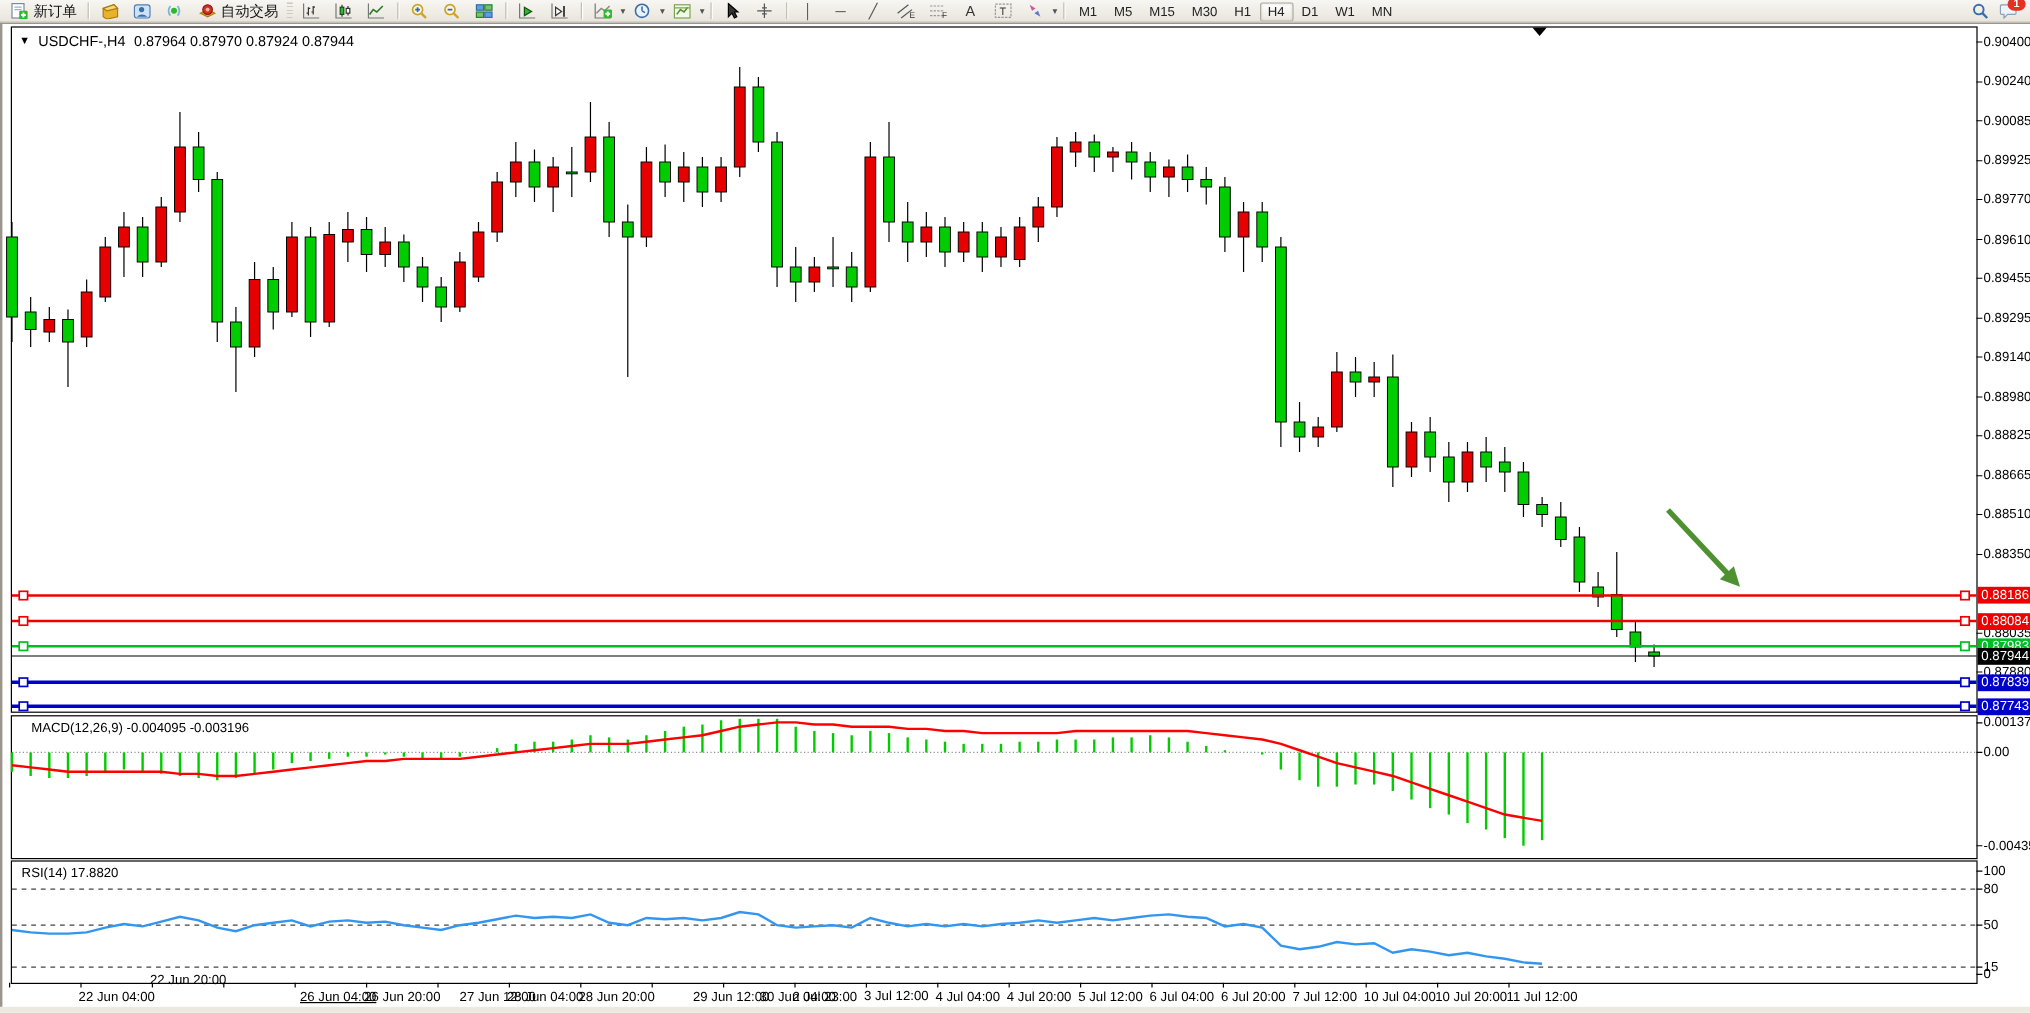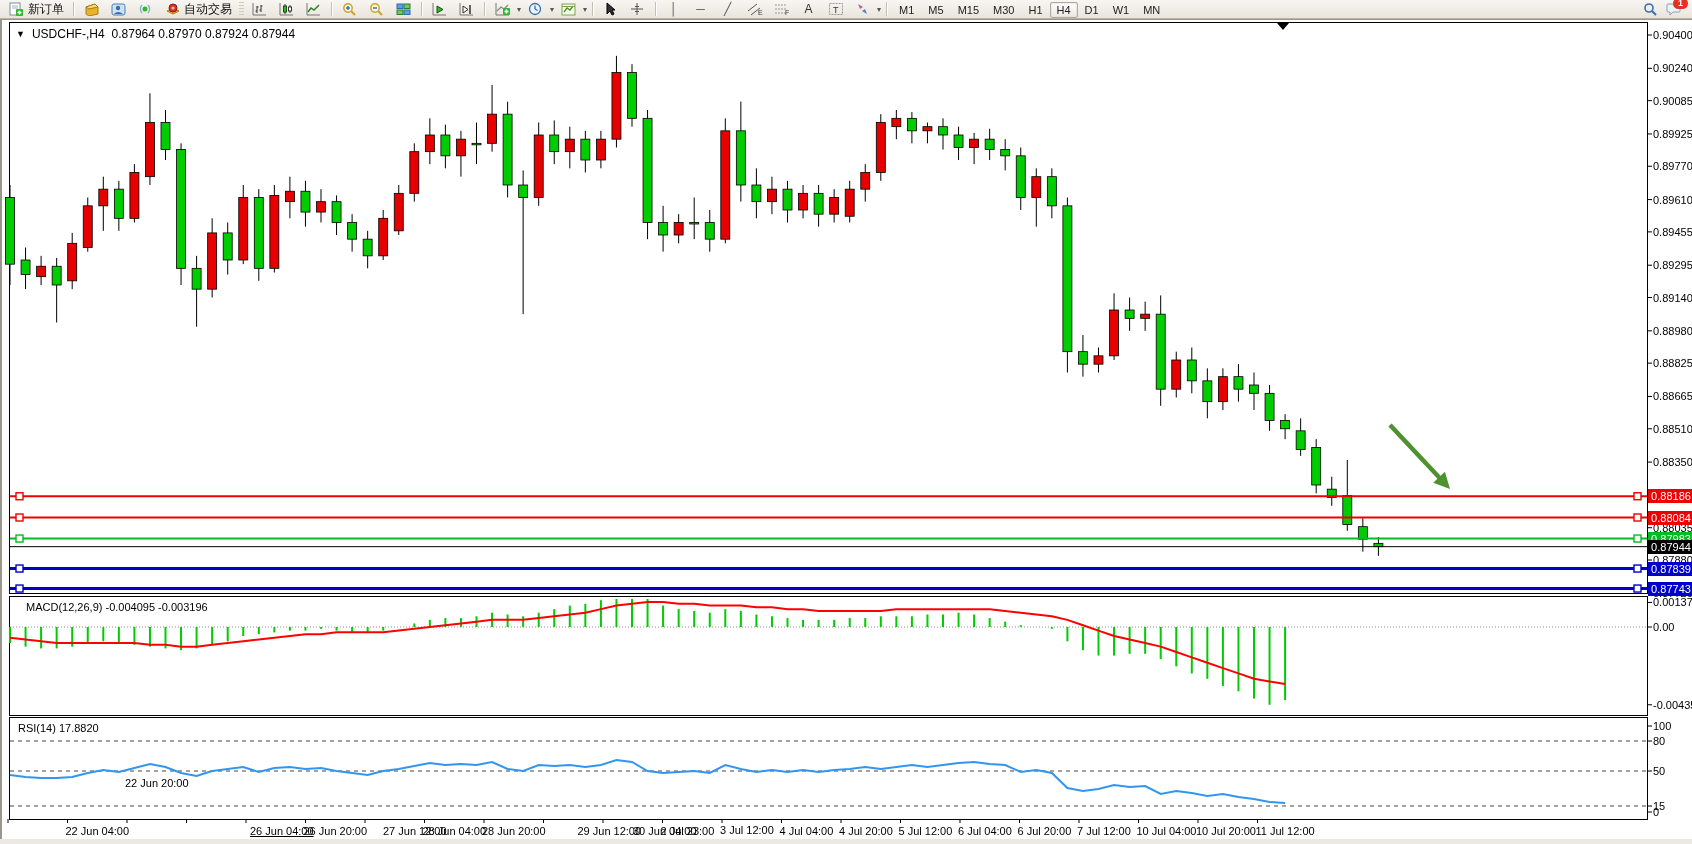--- a/index.html
+++ b/index.html
@@ -632,21 +632,21 @@
         <div class="axis-tick" style="top: 678.786px;">-0.004356</div>
         <div class="axis-tick" style="top: 700px;">100</div>
         <div class="axis-tick" style="top: 715px;">80</div>
         <div class="axis-tick" style="top: 745px;">50</div>
         <div class="axis-tick" style="top: 780px;">15</div>
         <div class="axis-tick" style="top: 786px;">0</div>
       </div>
     <div id="time-layer">
         <div class="time-label" style="left: 4px; top: 805px; margin-top: 36px;">21 Jun 2023</div>
         <div class="time-label" style="left: 63.5px; top: 805px;">22 Jun 04:00</div>
-        <div class="time-label" style="left: 123px; top: 757px;">22 Jun 20:00</div>
+        <div class="time-label" style="left: 123px; top: 791px;">22 Jun 20:00</div>
         <div class="time-label" style="left: 192px; top: 805px; margin-top: 35px;">23 Jun 12:00</div>
         <div class="time-label" style="left: 248px; top: 805px; text-decoration: underline;">26 Jun 04:00</div>
         <div class="time-label" style="left: 301.5px; top: 805px;">26 Jun 20:00</div>
         <div class="time-label" style="left: 361px; top: 805px; padding-left: 20px;">27 Jun 12:00</div>
         <div class="time-label" style="left: 420.5px; top: 805px;">28 Jun 04:00</div>
         <div class="time-label" style="left: 480px; top: 805px;">28 Jun 20:00</div>
         <div class="time-label" style="left: 539.5px; top: 805px; padding-left: 36px;">29 Jun 12:00</div>
         <div class="time-label" style="left: 588px; top: 805px; margin-left: 43px;">30 Jun 04:00</div>
         <div class="time-label" style="left: 658.5px; top: 805px;">2 Jul 23:00</div>
         <div class="time-label" style="left: 718px; top: 804px; text-align: right;">3 Jul 12:00</div>

